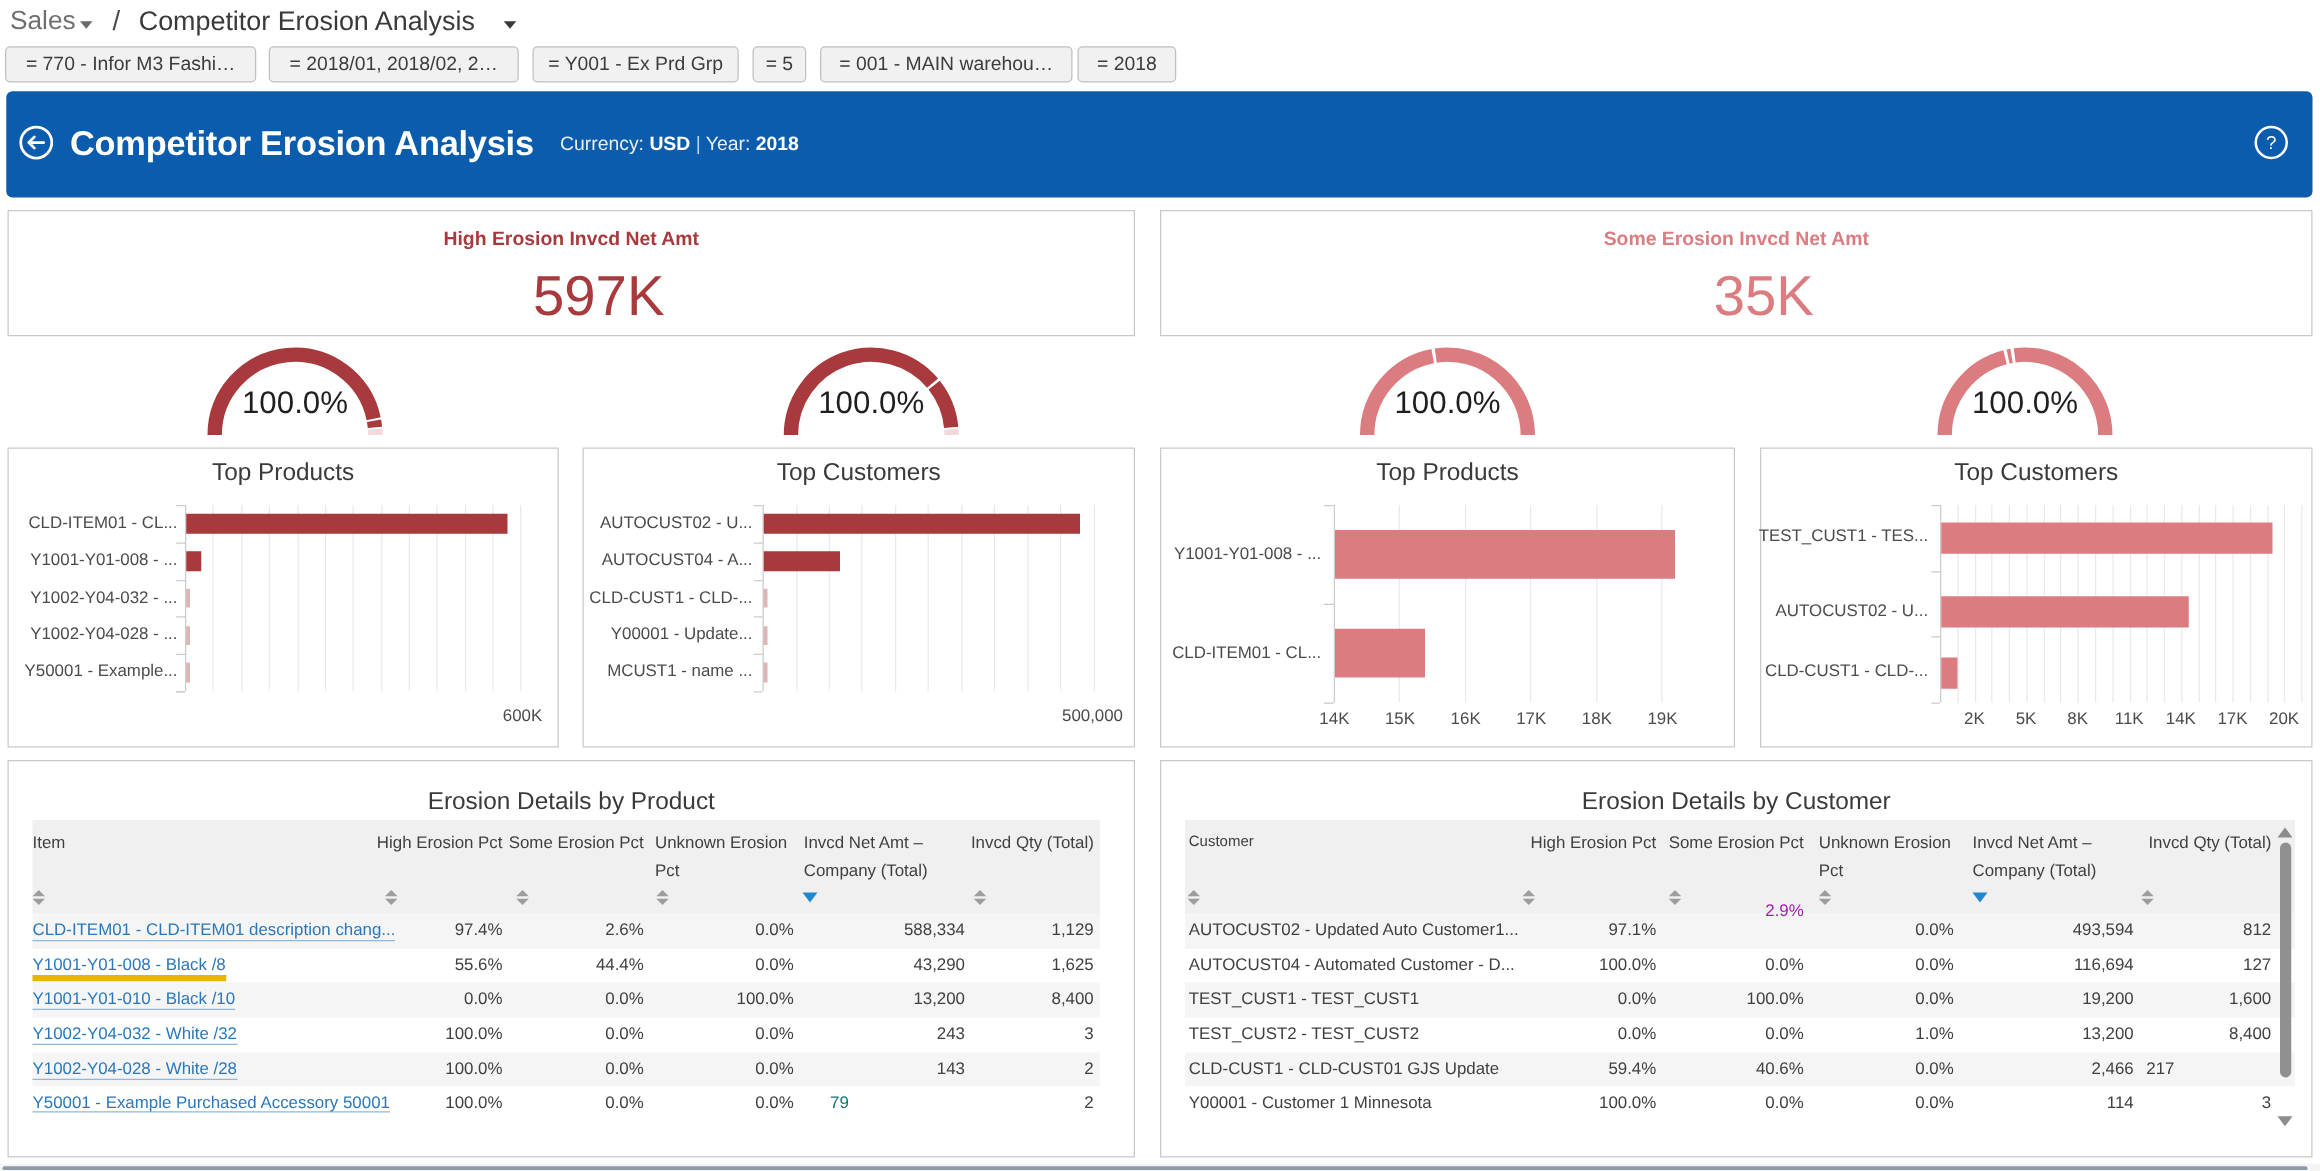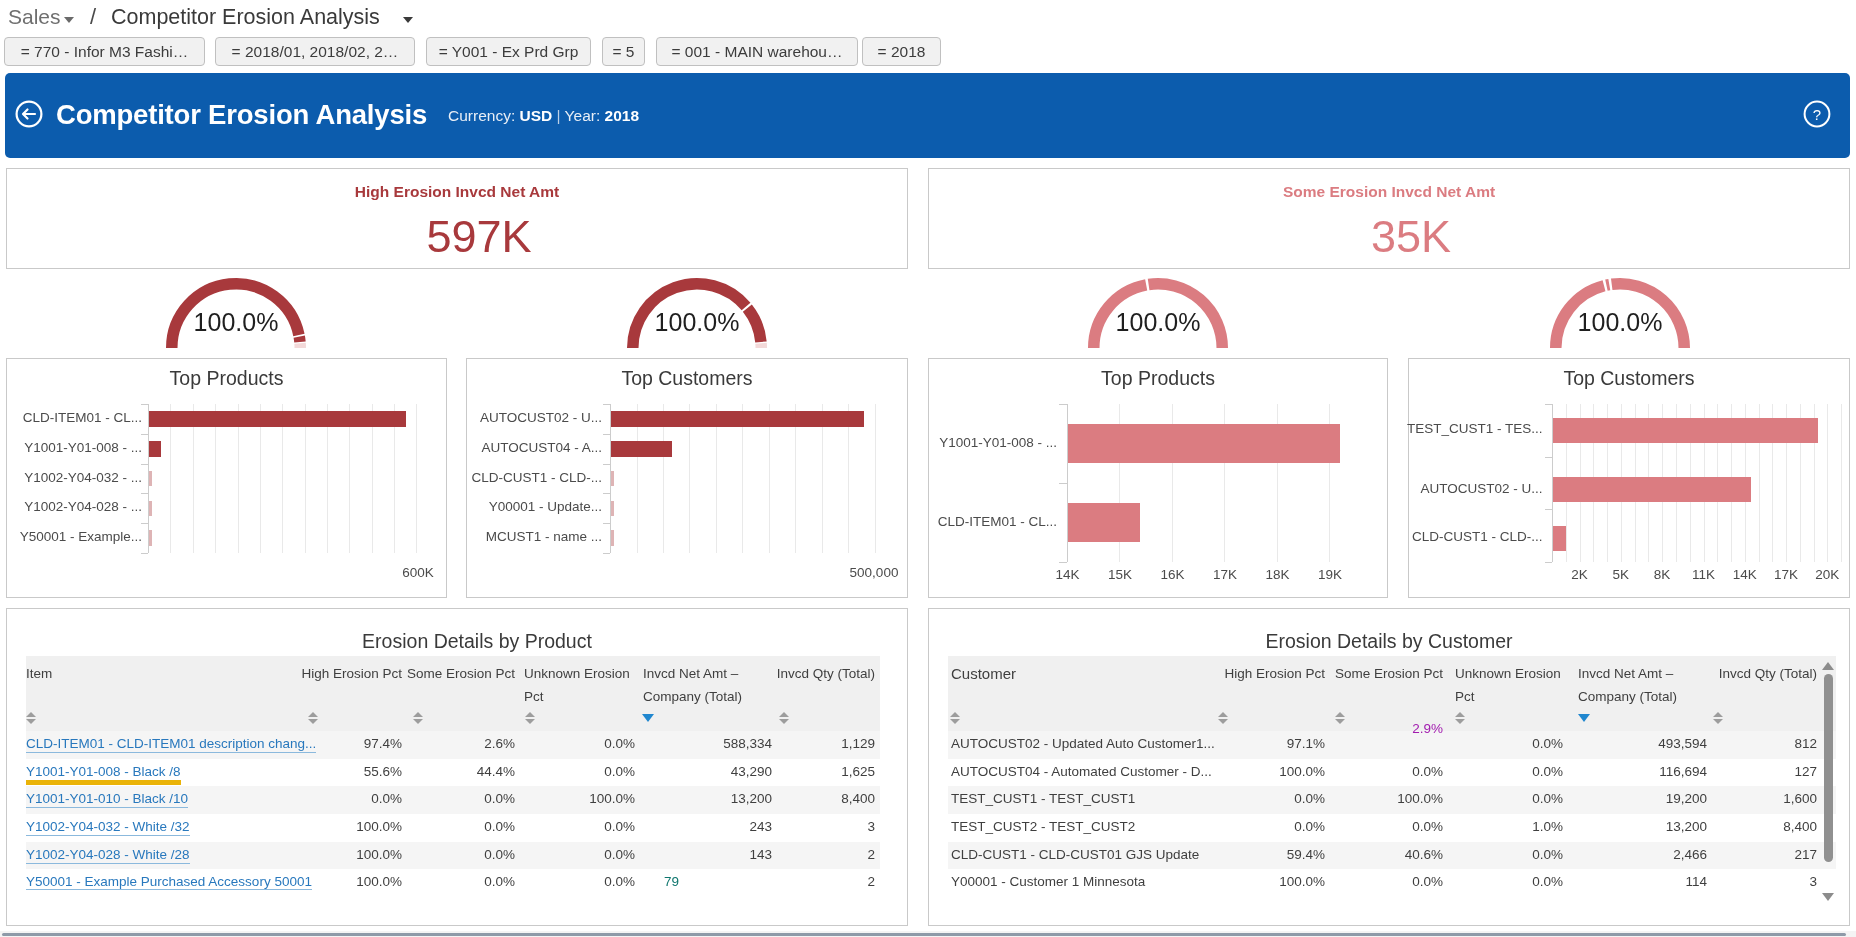--- a/index.html
+++ b/index.html
@@ -181,21 +181,21 @@
 <div class="abs" style="left:1332.5px;top:529.0px;width:210px;text-align:right;font-size:13.5px;color:#4b4b4b;">CLD-CUST1 - CLD-...</div>
 <div class="abs" style="left:1539.5px;top:567.0px;width:80px;text-align:center;font-size:13.5px;color:#4b4b4b;">2K</div>
 <div class="abs" style="left:1580.8px;top:567.0px;width:80px;text-align:center;font-size:13.5px;color:#4b4b4b;">5K</div>
 <div class="abs" style="left:1622.1px;top:567.0px;width:80px;text-align:center;font-size:13.5px;color:#4b4b4b;">8K</div>
 <div class="abs" style="left:1663.4px;top:567.0px;width:80px;text-align:center;font-size:13.5px;color:#4b4b4b;">11K</div>
 <div class="abs" style="left:1704.7px;top:567.0px;width:80px;text-align:center;font-size:13.5px;color:#4b4b4b;">14K</div>
 <div class="abs" style="left:1746.0px;top:567.0px;width:80px;text-align:center;font-size:13.5px;color:#4b4b4b;">17K</div>
 <div class="abs" style="left:1787.3px;top:567.0px;width:80px;text-align:center;font-size:13.5px;color:#4b4b4b;">20K</div>
 <div class="card" style="left:6px;top:608px;width:902px;height:318px;"></div>
 <div class="card" style="left:928px;top:608px;width:922px;height:318px;"></div>
-<div class="abs" style="left:6px;top:630px;width:902px;text-align:center;font-size:19.5px;color:#3a3a3a;margin-left:20px;">Erosion Details by Product</div>
+<div class="abs" style="left:6px;top:630px;width:902px;text-align:center;font-size:19.5px;color:#3a3a3a;">Erosion Details by Product</div>
 <div class="abs" style="left:928px;top:630px;width:922px;text-align:center;font-size:19.5px;color:#3a3a3a;">Erosion Details by Customer</div>
 <div class="abs" style="left:26px;top:656px;width:854px;height:75px;background:#f0f0f0;"></div>
 <div class="abs" style="left:26px;top:731.2px;width:854px;height:27.6px;background:#f5f5f5;"></div>
 <div class="abs" style="left:26px;top:786.4px;width:854px;height:27.6px;background:#f5f5f5;"></div>
 <div class="abs" style="left:26px;top:841.6px;width:854px;height:27.6px;background:#f5f5f5;"></div>
 <div class="abs" style="left:26px;top:662px;font-size:13.5px;color:#3f3f3f;line-height:23px;">Item</div>
 <div class="abs" style="left:232px;top:662px;width:170px;text-align:right;font-size:13.5px;color:#3f3f3f;line-height:23px;">High Erosion Pct</div>
 <div class="abs" style="left:345px;top:662px;width:170px;text-align:right;font-size:13.5px;color:#3f3f3f;line-height:23px;">Some Erosion Pct</div>
 <div class="abs" style="left:524px;top:662px;width:140px;font-size:13.5px;color:#3f3f3f;line-height:23px;line-height:23px;">Unknown Erosion<br>Pct</div>
 <div class="abs" style="left:643px;top:662px;width:150px;font-size:13.5px;color:#3f3f3f;line-height:23px;line-height:23px;">Invcd Net Amt –<br>Company (Total)</div>
@@ -244,21 +244,21 @@
 <div class="abs" style="left:26px;top:874.2px;font-size:13.5px;color:#2878bd;border-bottom:1px solid #8bb9dd;padding-bottom:0;">Y50001 - Example Purchased Accessory 50001</div>
 <div class="abs" style="left:302px;top:874.2px;width:100px;text-align:right;font-size:13.5px;color:#3f3f3f;">100.0%</div>
 <div class="abs" style="left:415px;top:874.2px;width:100px;text-align:right;font-size:13.5px;color:#3f3f3f;">0.0%</div>
 <div class="abs" style="left:535px;top:874.2px;width:100px;text-align:right;font-size:13.5px;color:#3f3f3f;">0.0%</div>
 <div class="abs" style="left:664px;top:874.2px;width:130px;text-align:left;font-size:13.5px;color:#0f766e;">79</div>
 <div class="abs" style="left:775px;top:874.2px;width:100px;text-align:right;font-size:13.5px;color:#3f3f3f;">2</div>
 <div class="abs" style="left:948px;top:656px;width:888px;height:75px;background:#f0f0f0;"></div>
 <div class="abs" style="left:948px;top:731.2px;width:888px;height:27.6px;background:#f5f5f5;"></div>
 <div class="abs" style="left:948px;top:786.4px;width:888px;height:27.6px;background:#f5f5f5;"></div>
 <div class="abs" style="left:948px;top:841.6px;width:888px;height:27.6px;background:#f5f5f5;"></div>
-<div class="abs" style="left:951px;top:662px;font-size:15px;color:#3f3f3f;line-height:23px;">Customer</div>
+<div class="abs" style="left:951px;top:662px;font-size:12px;color:#3f3f3f;line-height:23px;">Customer</div>
 <div class="abs" style="left:1155px;top:662px;width:170px;text-align:right;font-size:13.5px;color:#3f3f3f;line-height:23px;">High Erosion Pct</div>
 <div class="abs" style="left:1273px;top:662px;width:170px;text-align:right;font-size:13.5px;color:#3f3f3f;line-height:23px;">Some Erosion Pct</div>
 <div class="abs" style="left:1455px;top:662px;width:140px;font-size:13.5px;color:#3f3f3f;line-height:23px;line-height:23px;">Unknown Erosion<br>Pct</div>
 <div class="abs" style="left:1578px;top:662px;width:150px;font-size:13.5px;color:#3f3f3f;line-height:23px;line-height:23px;">Invcd Net Amt –<br>Company (Total)</div>
 <div class="abs" style="left:1647px;top:662px;width:170px;text-align:right;font-size:13.5px;color:#3f3f3f;line-height:23px;">Invcd Qty (Total)</div>
 <div class="abs" style="left:950px;top:712px;width:0;height:0;border-left:5px solid transparent;border-right:5px solid transparent;border-bottom:5px solid #9d9d9d;"></div>
 <div class="abs" style="left:950px;top:719px;width:0;height:0;border-left:5px solid transparent;border-right:5px solid transparent;border-top:5px solid #9d9d9d;"></div>
 <div class="abs" style="left:1218px;top:712px;width:0;height:0;border-left:5px solid transparent;border-right:5px solid transparent;border-bottom:5px solid #9d9d9d;"></div>
 <div class="abs" style="left:1218px;top:719px;width:0;height:0;border-left:5px solid transparent;border-right:5px solid transparent;border-top:5px solid #9d9d9d;"></div>
 <div class="abs" style="left:1335px;top:712px;width:0;height:0;border-left:5px solid transparent;border-right:5px solid transparent;border-bottom:5px solid #9d9d9d;"></div>
@@ -290,21 +290,21 @@
 <div class="abs" style="left:1225px;top:819.0px;width:100px;text-align:right;font-size:13.5px;color:#3f3f3f;">0.0%</div>
 <div class="abs" style="left:1343px;top:819.0px;width:100px;text-align:right;font-size:13.5px;color:#3f3f3f;">0.0%</div>
 <div class="abs" style="left:1463px;top:819.0px;width:100px;text-align:right;font-size:13.5px;color:#3f3f3f;">1.0%</div>
 <div class="abs" style="left:1577px;top:819.0px;width:130px;text-align:right;font-size:13.5px;color:#3f3f3f;">13,200</div>
 <div class="abs" style="left:1717px;top:819.0px;width:100px;text-align:right;font-size:13.5px;color:#3f3f3f;">8,400</div>
 <div class="abs" style="left:951px;top:846.6px;font-size:13.5px;color:#3f3f3f;">CLD-CUST1 - CLD-CUST01 GJS Update</div>
 <div class="abs" style="left:1225px;top:846.6px;width:100px;text-align:right;font-size:13.5px;color:#3f3f3f;">59.4%</div>
 <div class="abs" style="left:1343px;top:846.6px;width:100px;text-align:right;font-size:13.5px;color:#3f3f3f;">40.6%</div>
 <div class="abs" style="left:1463px;top:846.6px;width:100px;text-align:right;font-size:13.5px;color:#3f3f3f;">0.0%</div>
 <div class="abs" style="left:1577px;top:846.6px;width:130px;text-align:right;font-size:13.5px;color:#3f3f3f;">2,466</div>
-<div class="abs" style="left:1717px;top:846.6px;width:100px;text-align:right;font-size:13.5px;color:#3f3f3f;">217</div>
+<div class="abs" style="left:1717px;top:846.6px;width:100px;font-size:13.5px;color:#3f3f3f;">217</div>
 <div class="abs" style="left:951px;top:874.2px;font-size:13.5px;color:#3f3f3f;">Y00001 - Customer 1 Minnesota</div>
 <div class="abs" style="left:1225px;top:874.2px;width:100px;text-align:right;font-size:13.5px;color:#3f3f3f;">100.0%</div>
 <div class="abs" style="left:1343px;top:874.2px;width:100px;text-align:right;font-size:13.5px;color:#3f3f3f;">0.0%</div>
 <div class="abs" style="left:1463px;top:874.2px;width:100px;text-align:right;font-size:13.5px;color:#3f3f3f;">0.0%</div>
 <div class="abs" style="left:1577px;top:874.2px;width:130px;text-align:right;font-size:13.5px;color:#3f3f3f;">114</div>
 <div class="abs" style="left:1717px;top:874.2px;width:100px;text-align:right;font-size:13.5px;color:#3f3f3f;">3</div>
 <div class="abs" style="left:1822px;top:662px;width:0;height:0;border-left:6px solid transparent;border-right:6px solid transparent;border-bottom:8px solid #8c8c8c;"></div>
 <div class="abs" style="left:1823.5px;top:674px;width:9px;height:188px;background:#909090;border-radius:5px;"></div>
 <div class="abs" style="left:1822px;top:893px;width:0;height:0;border-left:6px solid transparent;border-right:6px solid transparent;border-top:8px solid #8c8c8c;"></div>
 <div class="abs" style="left:0px;top:931px;width:1856px;height:6px;background:#f4f4f4;"></div>

